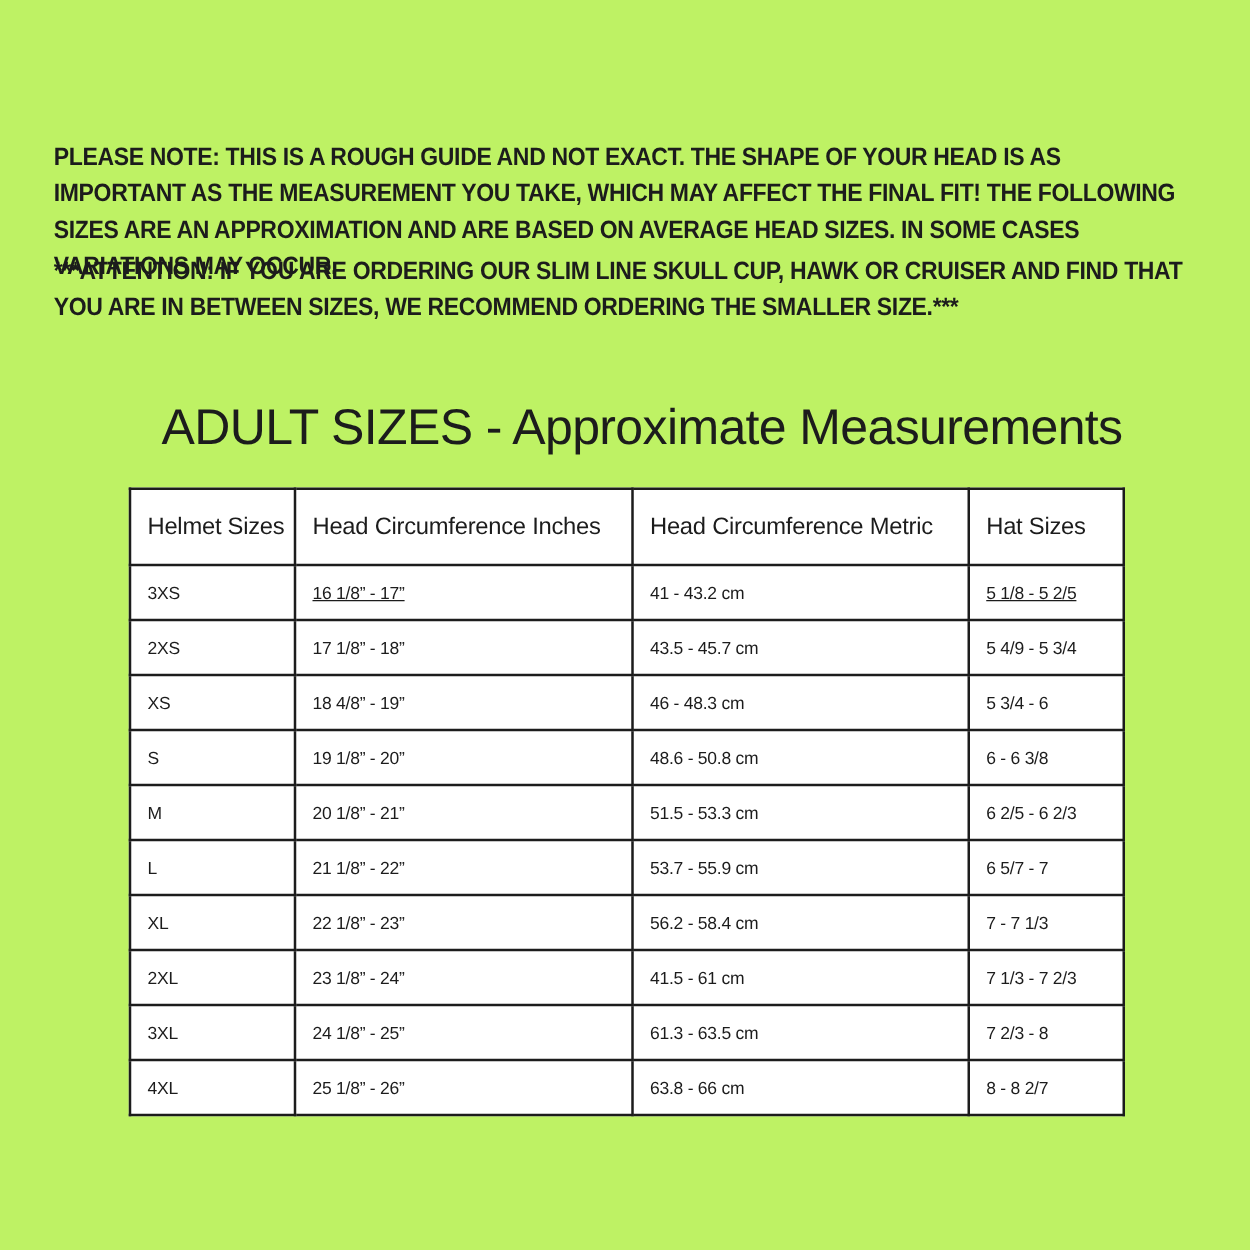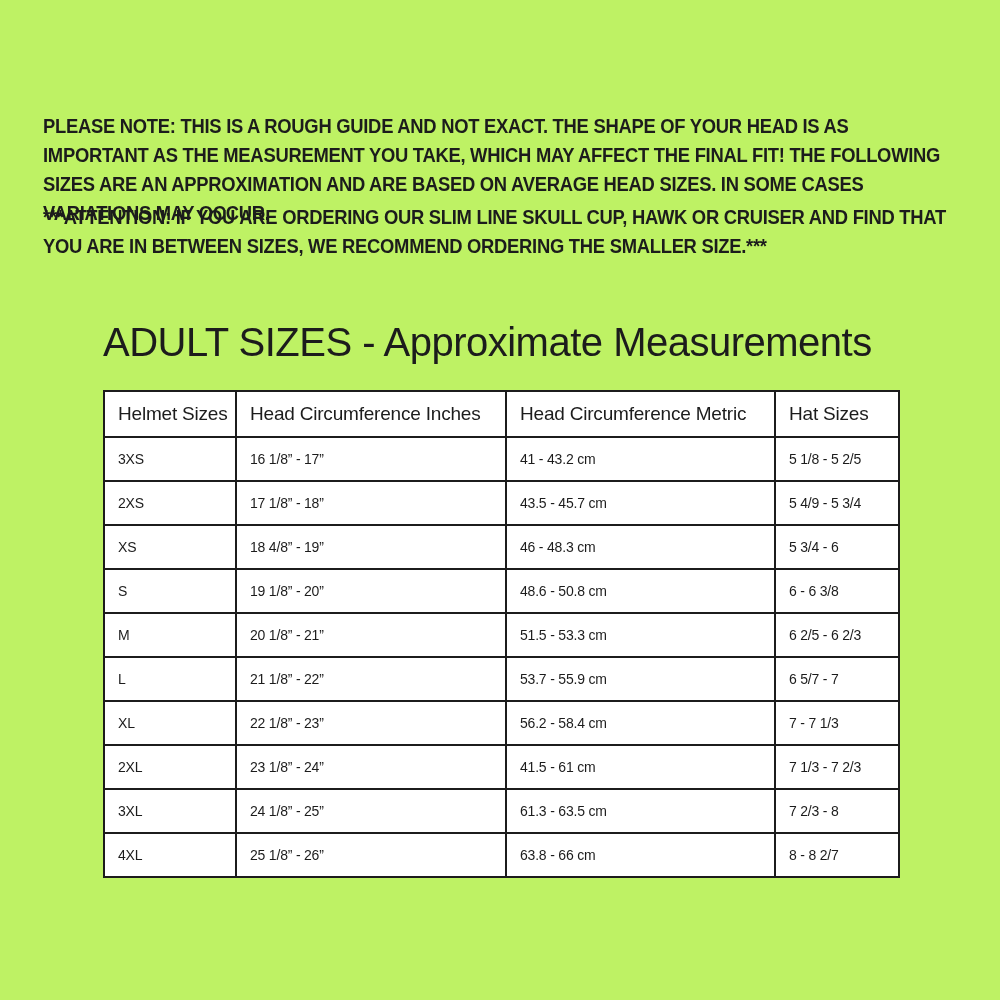--- a/index.html
+++ b/index.html
@@ -27,21 +27,21 @@
     color: #1c1c1c;
   }
   .note-please { top: 112px; }
   .note-attention { top: 203px; }
 
   .doc-title {
     position: absolute;
     left: 103px;
     top: 320px;
     width: 795px;
-    text-align: left;
+    text-align: right;
     font-size: 40px;
     font-weight: 400;
     letter-spacing: -0.5px;
     white-space: nowrap;
     color: #1c1c1c;
   }
 
   table.size-table {
     position: absolute;
     left: 103px;
@@ -57,24 +57,24 @@
     text-align: left;
     vertical-align: middle;
     padding-left: 13px;
     font-size: 14px;
     font-weight: 400;
     letter-spacing: -0.2px;
     color: #1c1c1c;
     white-space: nowrap;
     overflow: hidden;
   }
-  table.size-table thead tr { height: 46px; }
+  table.size-table thead tr { height: 61px; }
   table.size-table tbody tr { height: 44px; }
   table.size-table th { font-size: 19px; }
-  td.em-bold { font-weight: 700; }
+  td.em-bold { font-weight: 700; text-decoration: underline; }
   td.em-metric { font-weight: 700; font-size: 21px; }
 </style>
 </head>
 <body>
 
 <div class="page">
 
   <p class="note note-please">PLEASE NOTE: THIS IS A ROUGH GUIDE AND NOT EXACT. THE SHAPE OF YOUR HEAD IS AS IMPORTANT AS THE MEASUREMENT YOU TAKE, WHICH MAY AFFECT THE FINAL FIT! THE FOLLOWING SIZES ARE AN APPROXIMATION AND ARE BASED ON AVERAGE HEAD SIZES. IN SOME CASES VARIATIONS MAY OCCUR.</p>
 
   <p class="note note-attention">***ATTENTION: IF YOU ARE ORDERING OUR SLIM LINE SKULL CUP, HAWK OR CRUISER AND FIND THAT YOU ARE IN BETWEEN SIZES, WE RECOMMEND ORDERING THE SMALLER SIZE.***</p>

